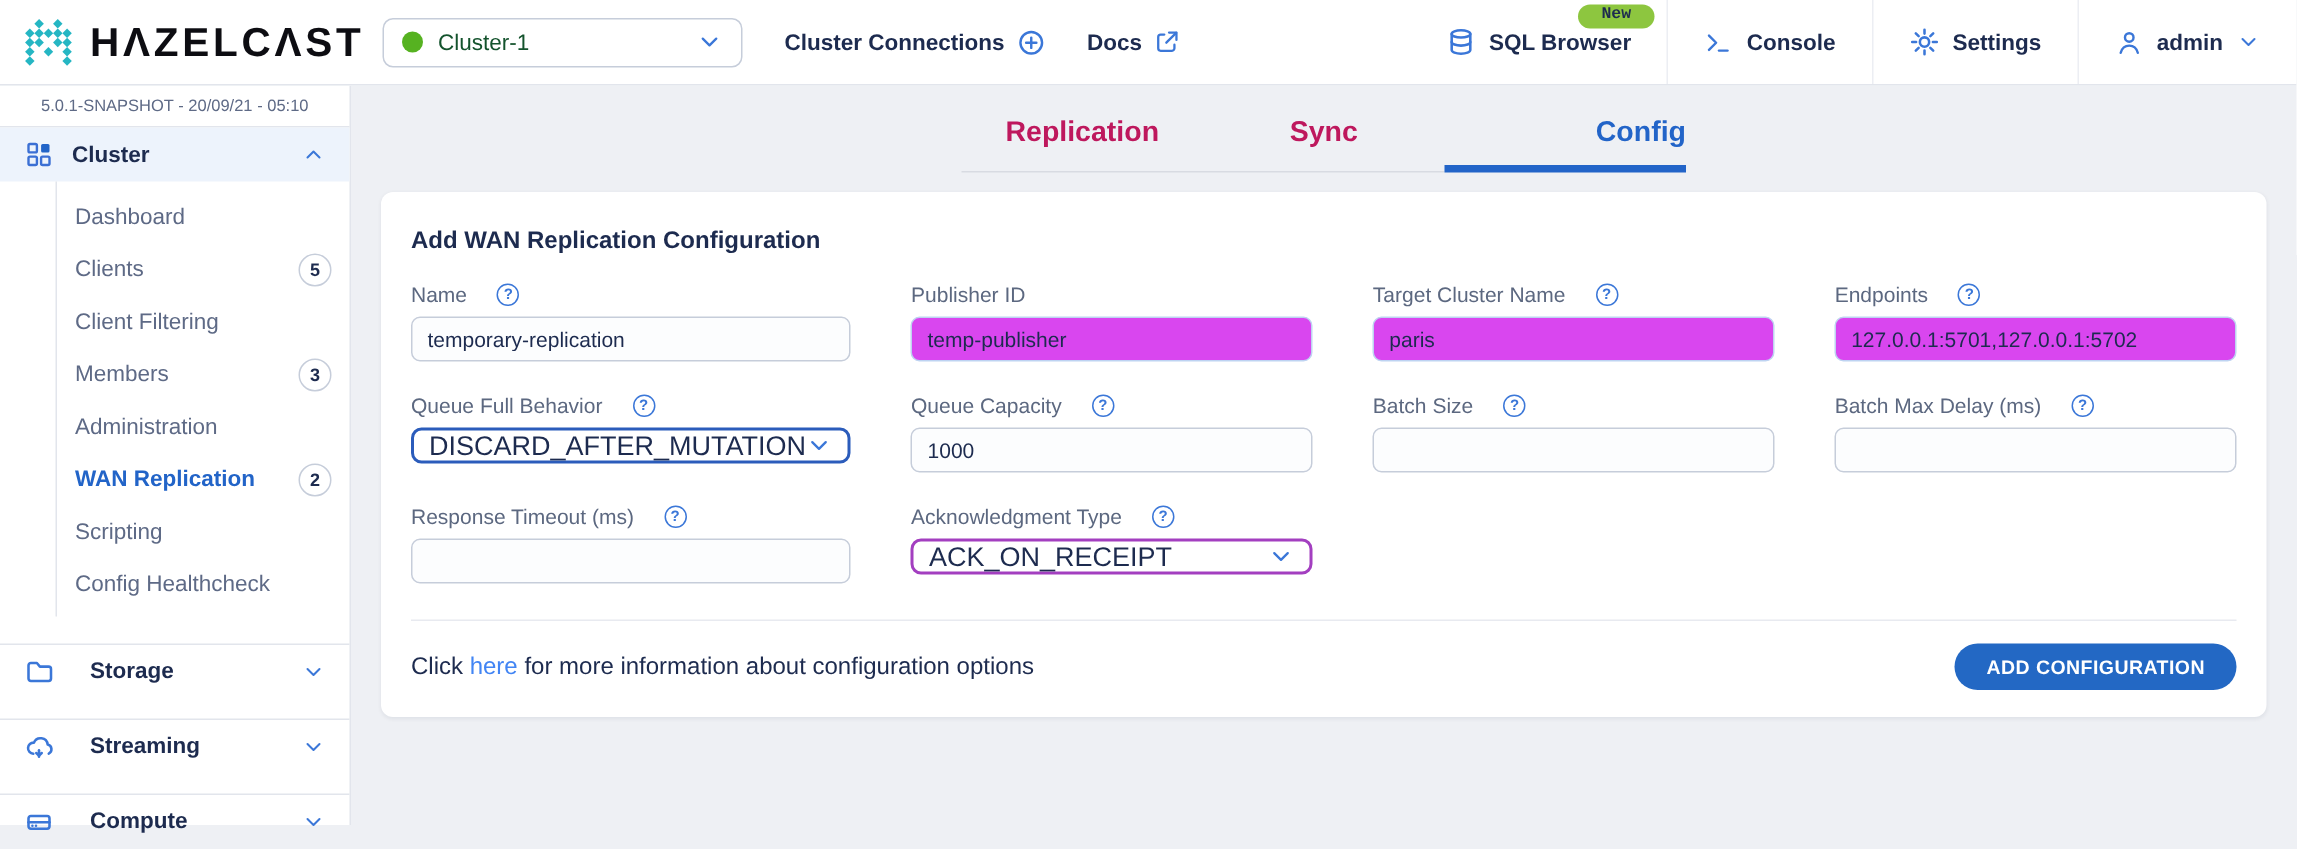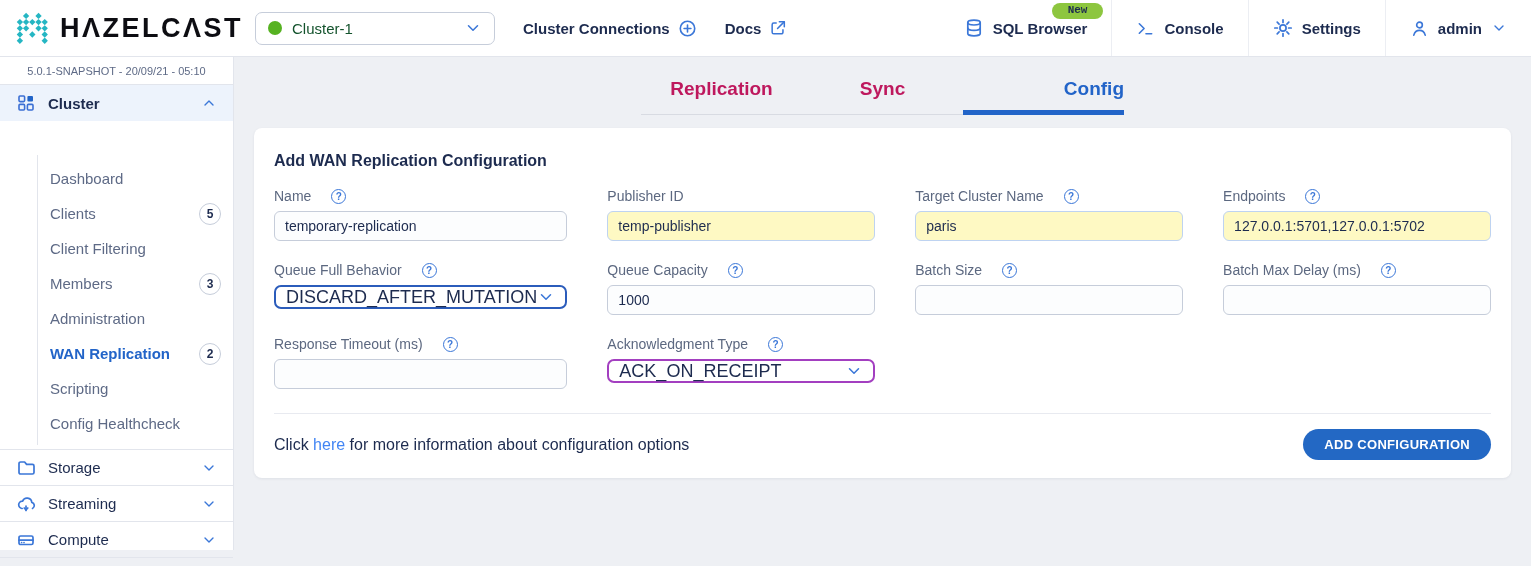--- a/index.html
+++ b/index.html
@@ -51,35 +51,35 @@
   .version {
     height:28px; line-height:28px; text-align:center;
     font-size:11px; color:#5e6a86; border-bottom:1px solid #e2e5ec;
   }
   .section-head {
     height:36px; display:flex; align-items:center; gap:12px; padding:0 16px;
     font-size:15px; font-weight:700; color:#1d2b4f; cursor:pointer;
   }
   .section-head.open { background:#edf3fc; }
   .section-head .chev { margin-left:auto; }
-  .subnav { position:relative; padding:6px 0 8px;margin-top:34px; }
+  .subnav { position:relative; padding:6px 0 8px; }
   .subnav::before { content:""; position:absolute; left:37px; top:0; bottom:4px; width:1px; background:#e2e5ec; }
   .subitem {
     height:35px; display:flex; align-items:center; padding:0 8px 0 50px;
     font-size:15px; color:#5e6a86; cursor:pointer;
   }
   .subitem.active { color:#2264c8; font-weight:700; }
   .badge {
     margin-left:auto; margin-right:4px; min-width:22px; height:22px; border:1px solid #c6cdda;
     border-radius:50%; background:#fff; color:#1d2b4f; font-size:12px; font-weight:700;
     display:flex; align-items:center; justify-content:center;
   }
   .section-row {
-    height:36px; border-top:1px solid #e2e5ec; display:flex; align-items:center; gap:12px;
-    padding:0 16px; font-size:15px; font-weight:400; color:#1d2b4f; cursor:pointer;
+    height:36px; border-top:1px solid #e2e5ec; display:flex; align-items:center; gap:24px;
+    padding:0 16px; font-size:15px; font-weight:700; color:#1d2b4f; cursor:pointer;margin-top:14px;
   }
   .section-row .chev { margin-left:auto; }
 
   
   .main { position:absolute; top:57px; left:234px; right:0; bottom:0; }
   .tabs { display:flex; justify-content:center; margin-top:21px; }
   .tab {
     width:161px; text-align:center; font-size:19px; font-weight:700; color:#be185d;
     padding-bottom:6px; border-bottom:1px solid #d8dbe2; cursor:pointer;
   }
@@ -94,21 +94,21 @@
   .field-label { display:flex; align-items:center; gap:20px; font-size:14px; color:#5c6880; margin-bottom:7px; }
   .help-icon {
     width:15px; height:15px; border:1.4px solid #3b77d8; border-radius:50%;
     color:#3b77d8; font-size:10px; font-weight:700; display:flex; align-items:center; justify-content:center;
     cursor:pointer; flex:0 0 auto;
   }
   .input {
     width:100%; height:30px; border:1px solid #c6cdda; border-radius:6px; padding:0 10px;
     font-size:14px; color:#1d2b4f; background:#fcfdfe; font-family:inherit; outline:none;
   }
-  .input.filled { background:#fef9c3; border-color:#bed3f1; }
+  .input.filled { background:#d946ef; border-color:#bed3f1; }
   .select {
     height:24px; border:2px solid #2b5cbb; border-radius:7px; background:#fff;
     display:flex; align-items:center; justify-content:space-between; padding:0 10px;
     font-size:18px; color:#1d2b4f; cursor:pointer;
   }
   .select.purple { border-color:#a33fc0; }
   .card-divider { border:none; border-top:1px solid #e8eaf0; margin:24px 0 0; }
   .card-footer { display:flex; align-items:center; margin-top:15px; }
   .info-text { font-size:16px; color:#1d2b4f; }
   .link { color:#4285f4; cursor:pointer; }

